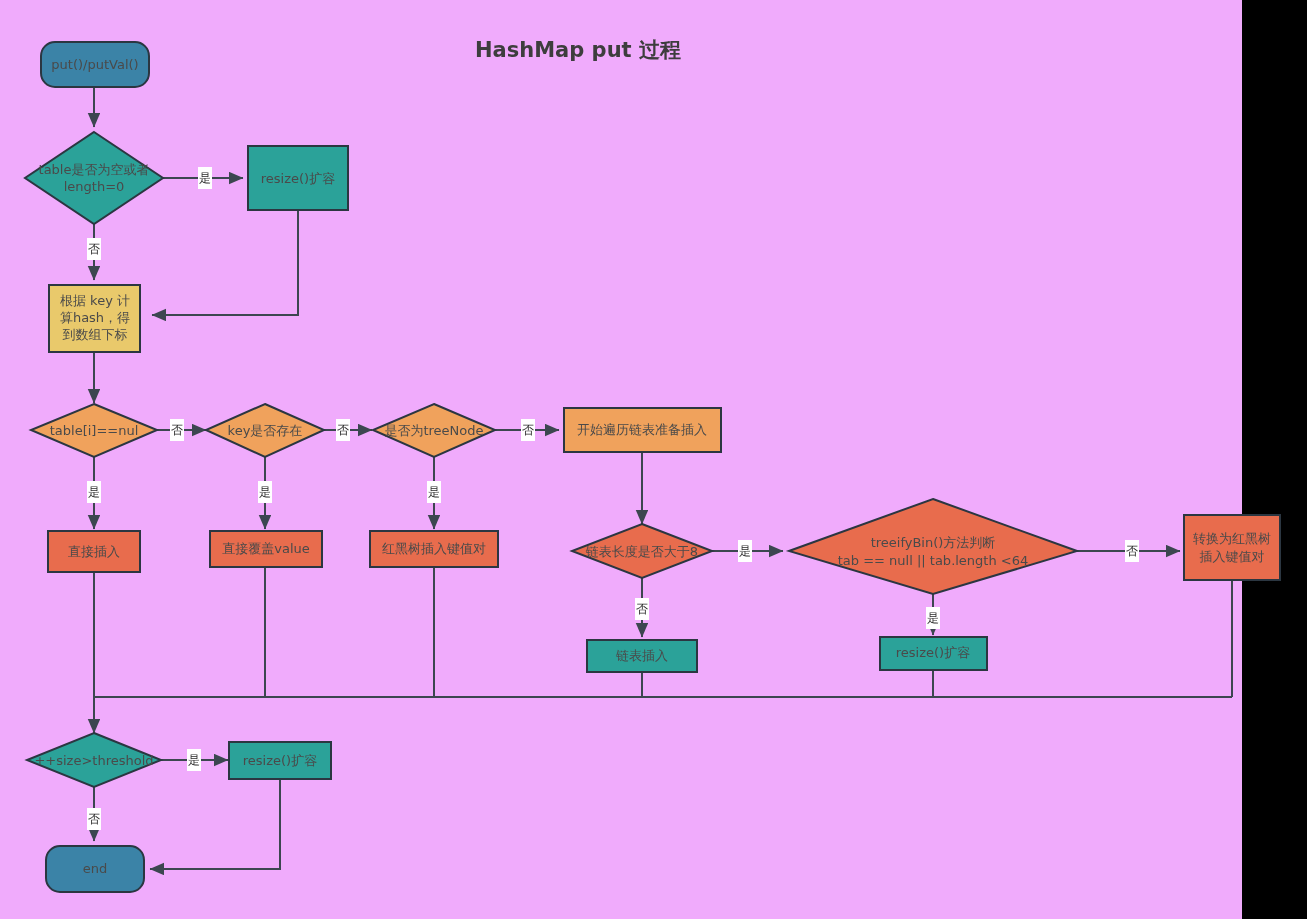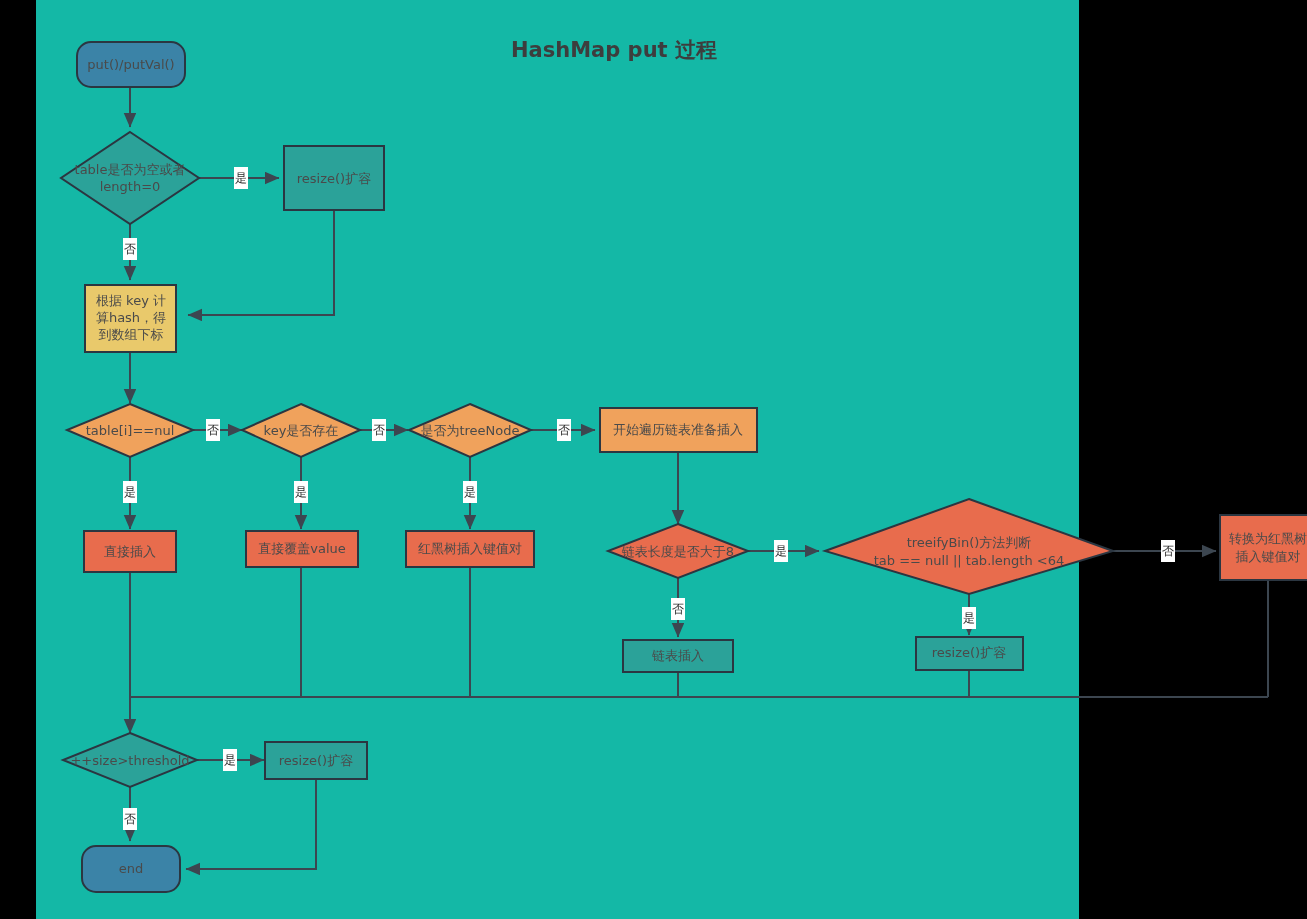--- a/index.html
+++ b/index.html
@@ -8,24 +8,23 @@
     background: #000000;
   }
   body {
     width: 1307px;
     height: 919px;
     font-family: "DejaVu Sans", "Liberation Sans", sans-serif;
     overflow: hidden;
   }
   #diagram-root {
     position: relative;
-    width: 1043px;
+    width: 1242px;
     height: 919px;
-    background: #14b8a6;
-    margin-left: 36px;
+    background: #f0abfc;
   }
   svg.flow {
     position: absolute;
     top: 0;
     left: 0;
     width: 1307px;
     height: 919px;
     display: block;
   }
   .shape-stroke {

